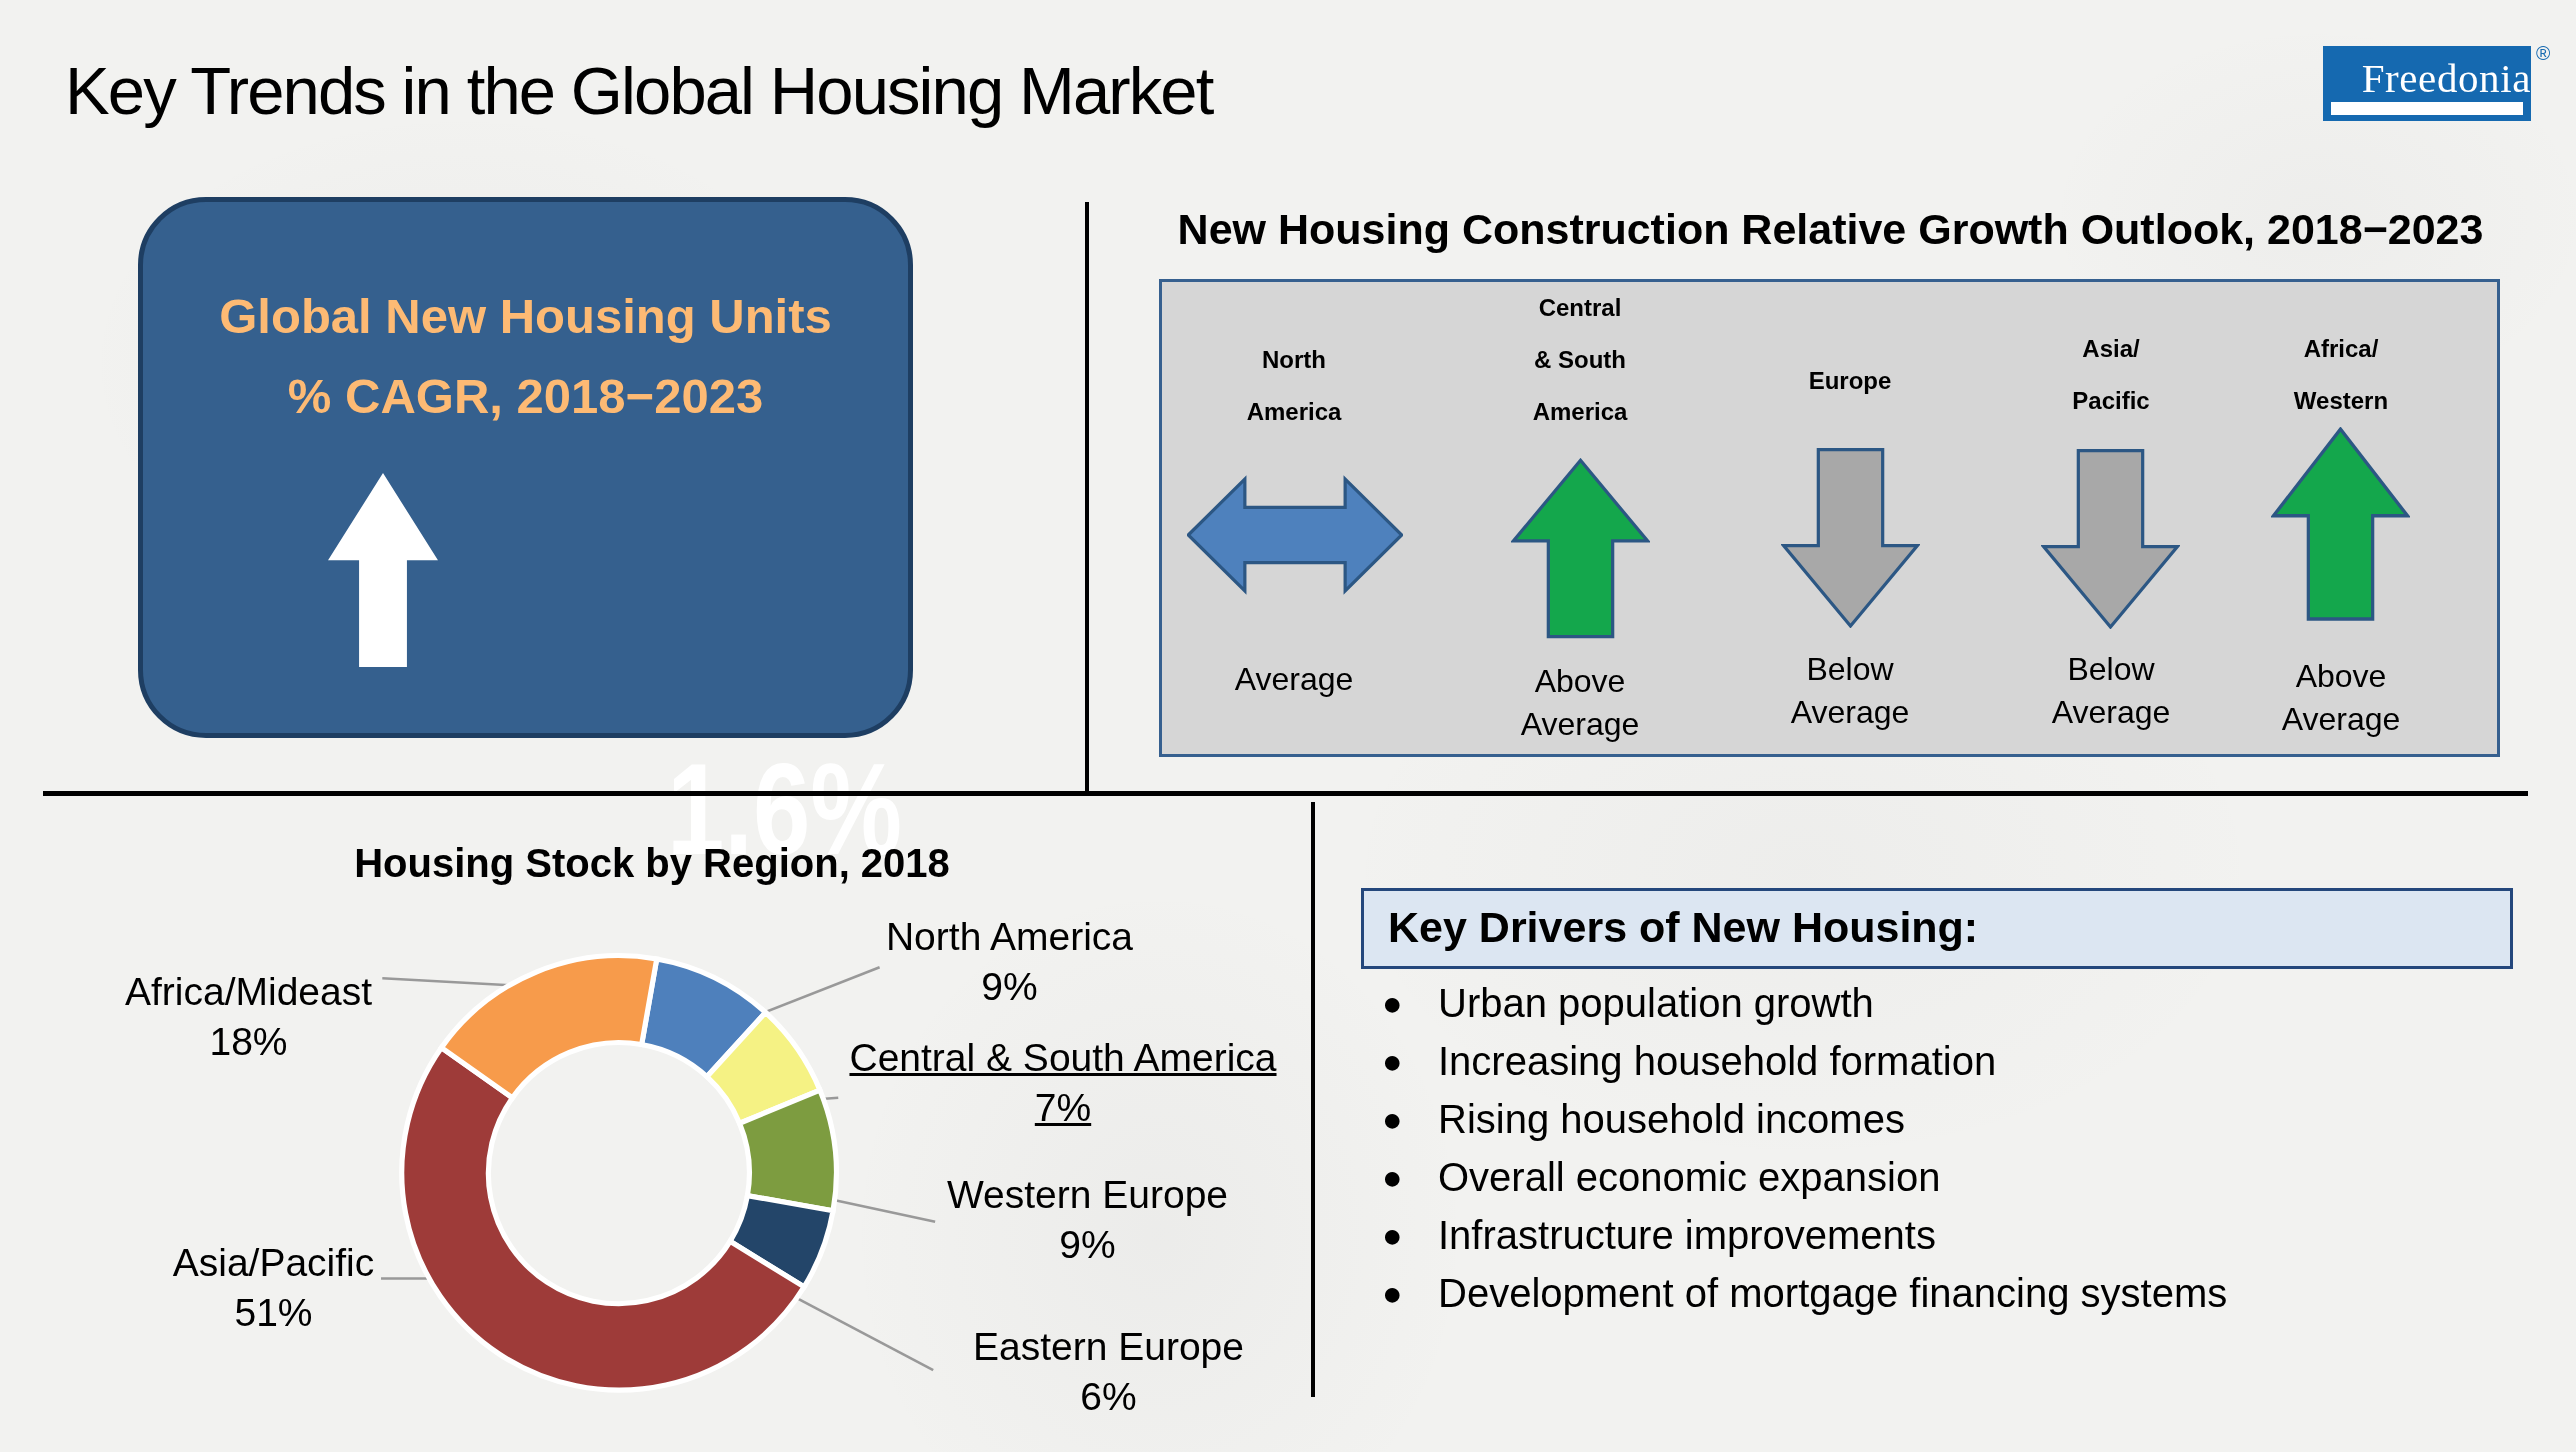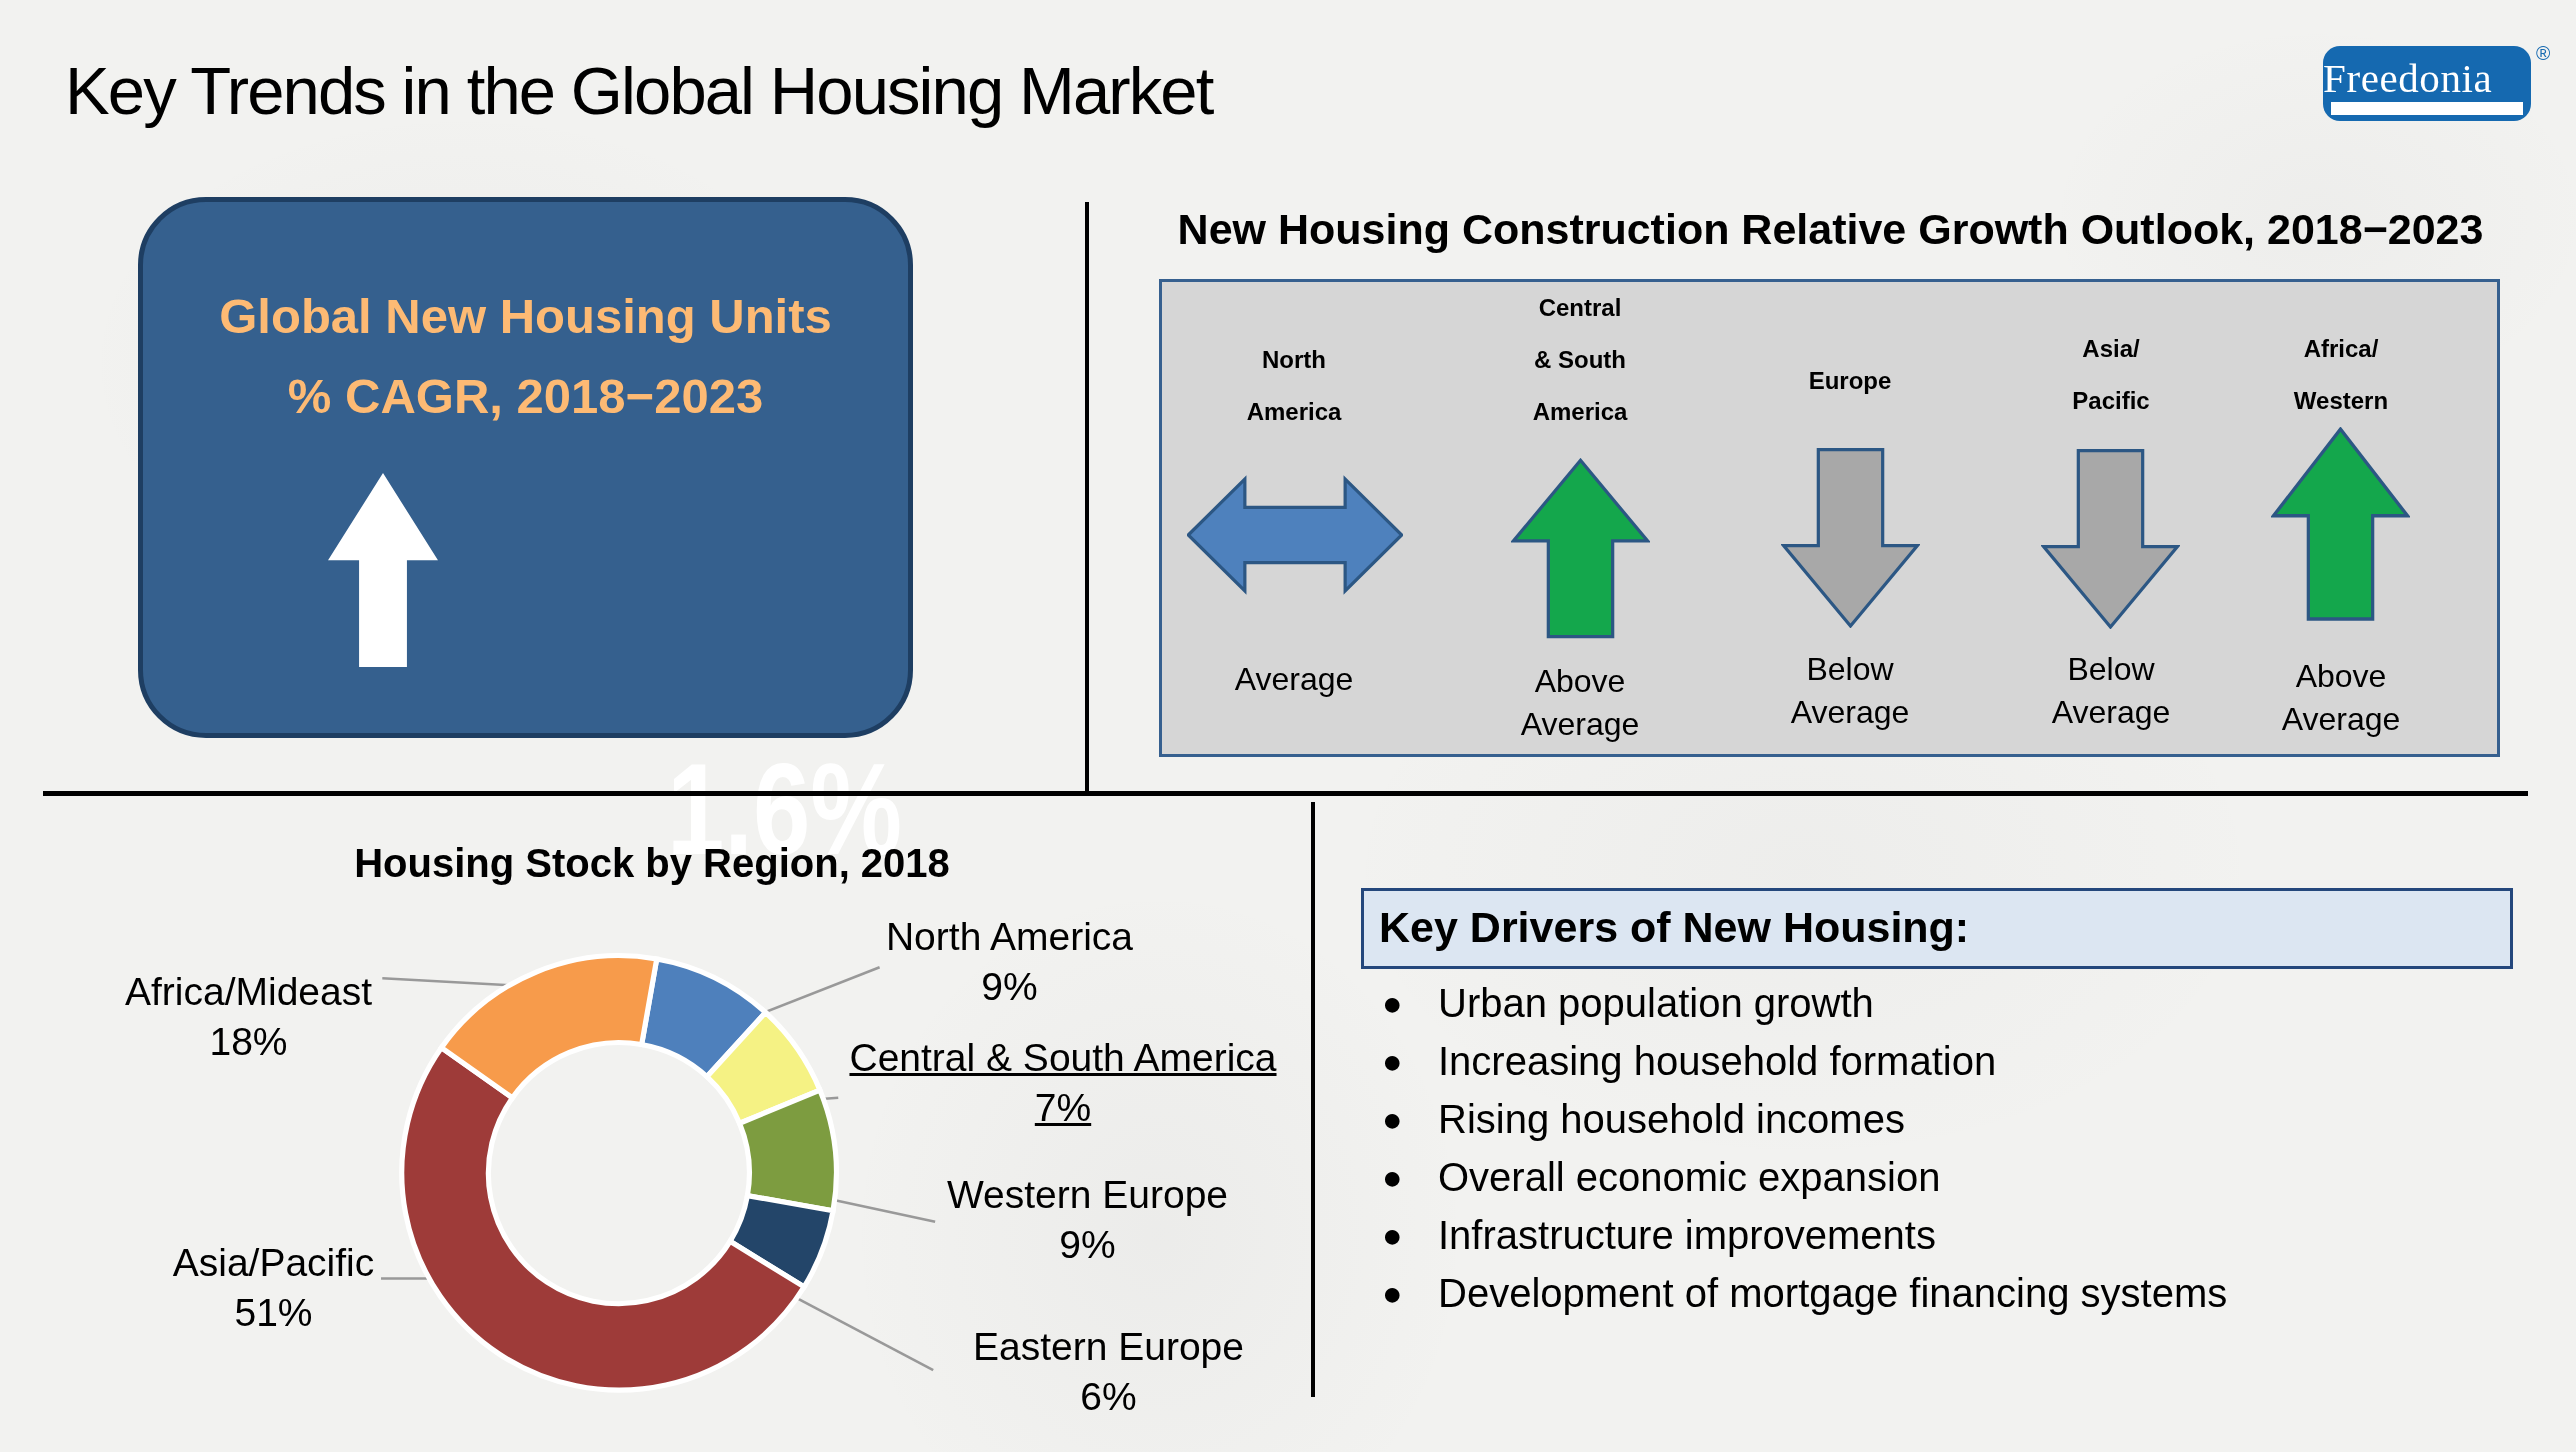--- a/index.html
+++ b/index.html
@@ -15,21 +15,21 @@
       radial-gradient(ellipse 452px 323px at 90% 15%, rgba(120,120,125,0.04), transparent 60%);
   }
   .abs{position:absolute;}
   .center{text-align:center;}
 
   
   .page-title{left:65px;top:52px;font-size:67px;letter-spacing:-1.9px;font-weight:400;white-space:nowrap;}
 
   
   .logo-wrap{left:2323px;top:46px;width:208px;height:75px;}
-  .logo-box{position:absolute;inset:0;display:flex;align-items:center;justify-content:flex-start;border-radius:17px;}
+  .logo-box{position:absolute;inset:0;display:flex;align-items:center;justify-content:flex-end;}
   .logo-text{font-family:"Liberation Serif", serif;color:#fff;font-size:41px;letter-spacing:0.6px;position:relative;top:-5.2px;}
   .logo-band{position:absolute;left:7.7px;right:7.7px;bottom:5.8px;height:13px;background:#fff;}
   .logo-reg{position:absolute;right:-19.4px;top:-3.9px;font-size:19.4px;}
 
   
   .cagr-card{left:138px;top:197px;width:775px;height:541px;border-radius:68px;border:5.8px solid;box-sizing:border-box;}
   .cagr-title{left:0;right:0;top:74px;font-size:49px;font-weight:bold;color:#fdba74;line-height:80px;}
   .cagr-value{left:448px;top:536px;width:387px;font-size:129px;font-weight:bold;color:#fff;line-height:142px;transform:scaleX(0.8);}
   .cagr-arrow{left:185px;top:271px;}
 
@@ -42,21 +42,21 @@
   .region-head{width:258px;font-size:24px;font-weight:bold;line-height:52px;}
   .rating{width:258px;font-size:32px;line-height:43px;}
 
   
   .stock-title{left:200px;top:841px;width:904px;font-size:40px;font-weight:bold;white-space:nowrap;}
   .callout{font-size:39px;line-height:50px;width:323px;}
   .callout.wide{width:452px;text-decoration:underline;}
 
   
   .drivers-box{left:1361px;top:888px;width:1152px;height:81px;border:3.9px solid;box-sizing:border-box;}
-  .drivers-title{font-size:43px;font-weight:bold;line-height:72px;padding-left:15px;}
+  .drivers-title{font-size:43px;font-weight:bold;line-height:72px;padding-left:24px;}
   .drivers-list{left:1382px;top:974px;width:1136px;list-style:none;margin:0;padding:0;}
   .drivers-list li{height:58px;display:flex;align-items:center;}
   .bullet-dot{width:56px;font-size:34px;flex:0 0 56px;}
   .bullet-text{font-size:40px;white-space:nowrap;}
 </style>
 </head>
 <body>
 
 <div class="abs page-title">Key Trends in the Global Housing Market</div>
 

